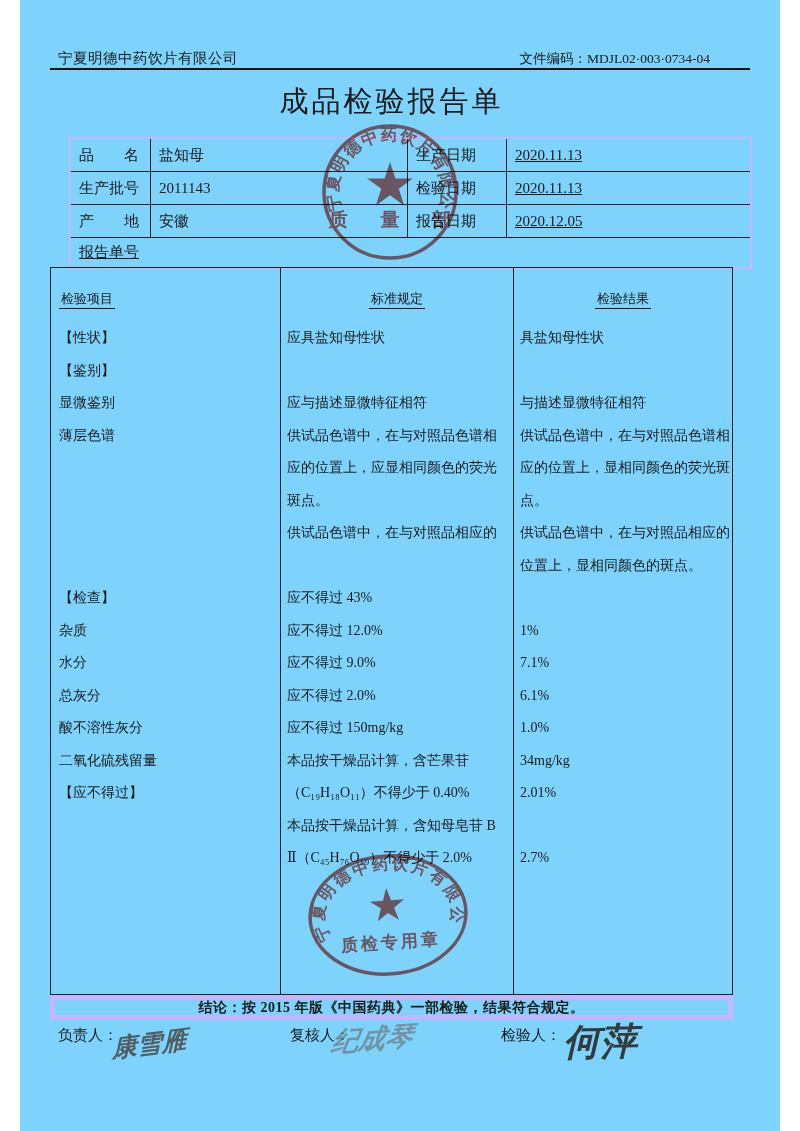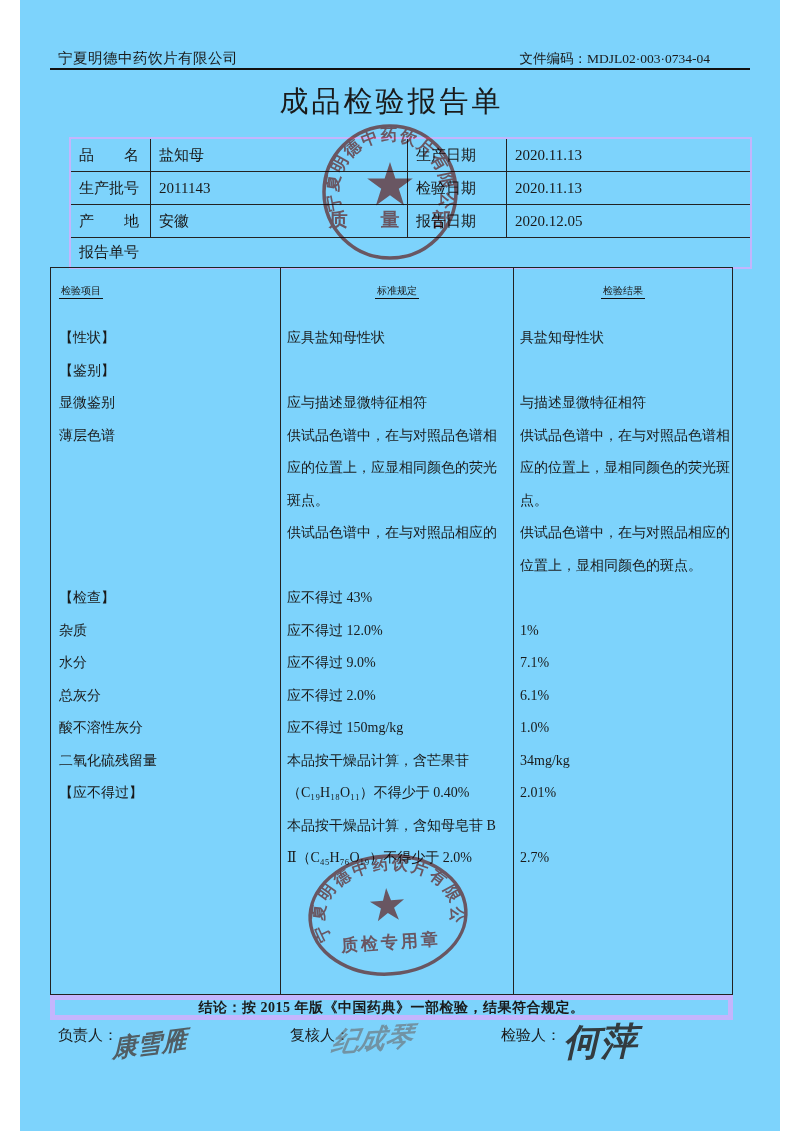--- a/index.html
+++ b/index.html
@@ -13,31 +13,31 @@
   .hdr-rule{position:absolute;left:30px;top:68px;width:700px;height:0;border-top:2px solid #111;}
   .doc-title{position:absolute;left:30px;top:82px;width:683px;text-align:center;
     font-size:29px;font-weight:normal;letter-spacing:3px;}
   
   .info-table{position:absolute;left:30px;top:137px;width:683px;border:2px solid #c4b5fd;
     box-sizing:border-box;font-size:15px;margin-left:19px;}
   .info-row{display:flex;box-sizing:border-box;border-bottom:1px solid #222;}
   .info-row:last-child{border-bottom:none;}
   .info-cell{box-sizing:border-box;border-right:1px solid #222;padding:0 8px;display:flex;
     align-items:center;white-space:pre;overflow:hidden;}
-  .info-cell:last-child{border-right:none;}
+  .info-cell:last-child{border-right:none;text-decoration:underline;}
   .w-label1{width:80px;} .w-val1{width:257px;} .w-label2{width:99px;} .w-val2{flex:1;}
   .w-report-label{width:337px;} .w-report-val{flex:1;}
   .h33{height:33px;} .h30{height:29px;}
   
   .spec-table{position:absolute;left:30px;top:267px;width:683px;height:728px;
     border:1px solid #222;box-sizing:border-box;display:flex;}
   .spec-col{box-sizing:border-box;border-right:1px solid #222;display:flex;flex-direction:column;}
   .spec-col:last-child{border-right:none;}
   .col1{width:230px;} .col2{width:233px;} .col3{flex:1;}
-  .spec-head{height:46px;box-sizing:border-box;padding-top:16px;font-size:10px;}
+  .spec-head{height:46px;box-sizing:border-box;padding-top:22px;font-size:13px;}
   .spec-head .ul{border-bottom:1px solid #111;padding:0 2px 2px 2px;}
   .head-left{padding-left:8px;text-align:left;}
   .head-center{text-align:center;}
   .spec-lines{padding-top:8px;}
   .spec-line{height:32.5px;line-height:32.5px;font-size:14px;white-space:pre;overflow:visible;}
   .col1 .spec-line{padding-left:8px;}
   .col2 .spec-line{padding-left:6px;}
   .col3 .spec-line{padding-left:6px;}
   
   .conclusion{position:absolute;left:30px;top:995px;width:683px;height:25px;

